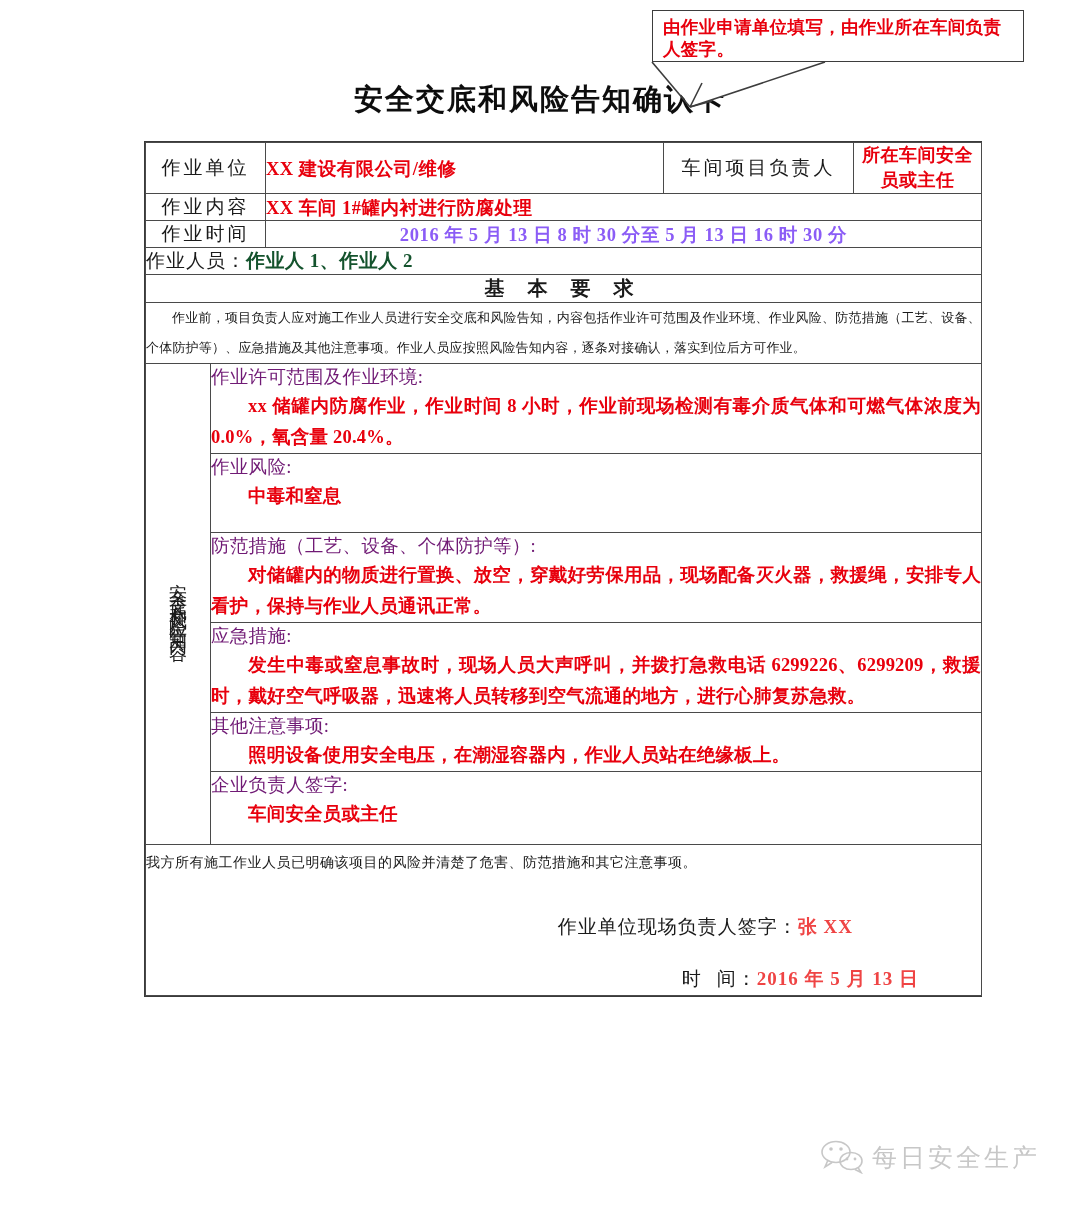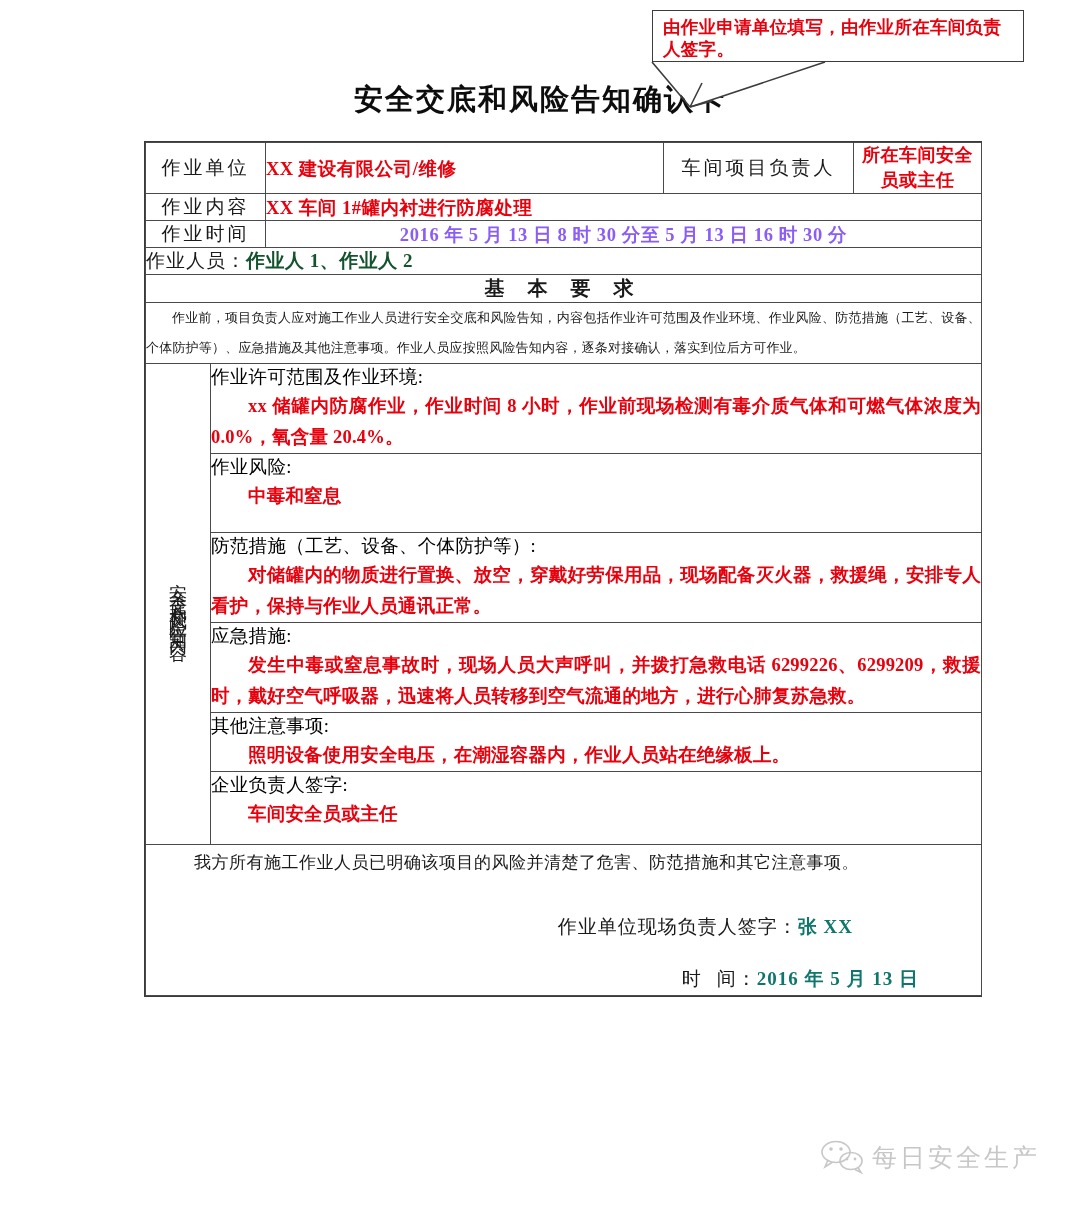--- a/index.html
+++ b/index.html
@@ -153,53 +153,52 @@
     height: 300px;
     text-align: center;
   }
   .item-cell {
     padding: 7px 12px 11px 12px;
   }
   .item-title {
     font-size: 18.5px;
     line-height: 27px;
     letter-spacing: 0.3px;
-    color: #000000;
+    color: #701a75;
   }
   .item-body {
     color: #e8000d;
     font-weight: bold;
     font-size: 18.5px;
     line-height: 31px;
     text-indent: 2em;
     text-align: justify;
     text-justify: inter-ideograph;
     letter-spacing: 0.2px;
   }
   .item-body.short { text-align: left; }
   .footer-cell {
     padding: 30px 14px 8px 14px;
     height: 150px;
     vertical-align: top;
   }
   .footer-stmt {
-    font-size: 17px;
+    font-size: 14px;
     line-height: 30px;
     letter-spacing: 0.5px;
-    margin-left: 48px;
   }
   .footer-sign {
     margin-top: 36px;
     text-align: right;
     padding-right: 128px;
     font-size: 19px;
     letter-spacing: 1px;
   }
   .footer-sign .red, .footer-date .red {
-    color: #0f766e;
+    color: #ef4444;
     font-weight: bold;
   }
   .footer-date {
     margin-top: 26px;
     text-align: right;
     padding-right: 62px;
     font-size: 19px;
     letter-spacing: 1px;
   }
   .sp-wide { letter-spacing: 16px; }

